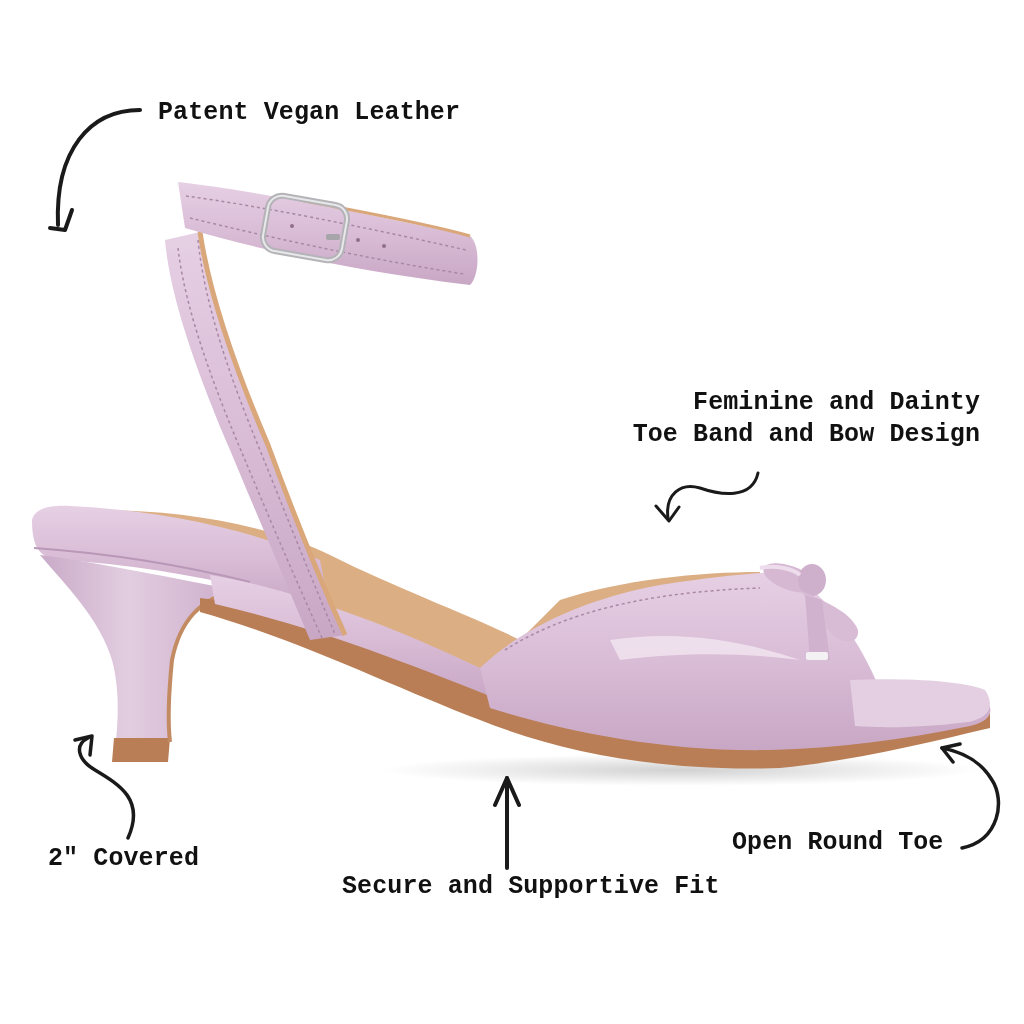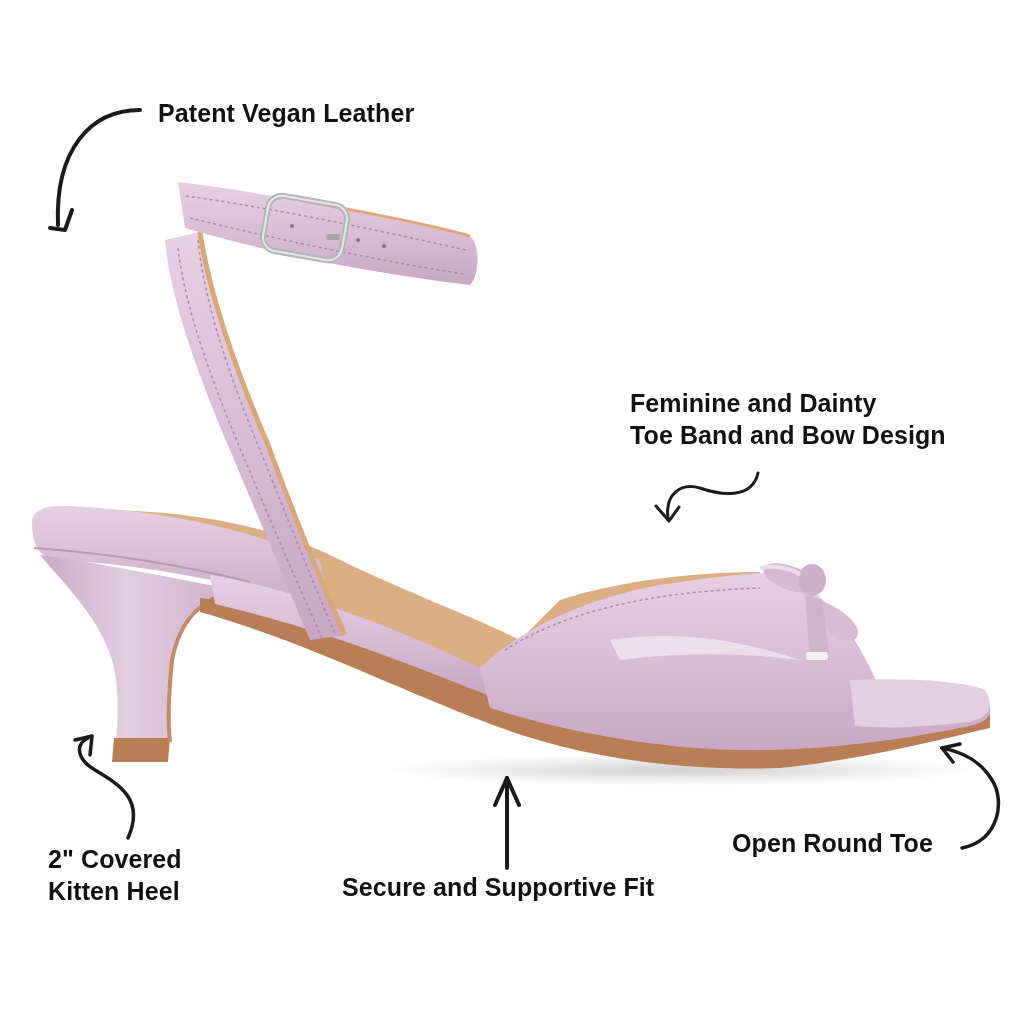--- a/index.html
+++ b/index.html
@@ -1,21 +1,21 @@
 <!DOCTYPE html>
 <html><head>
   <meta charset="utf-8">
   <style>
     html, body { margin: 0; padding: 0; background: #ffffff; }
     body { width: 1024px; height: 1024px; position: relative; overflow: hidden;
            font-family: "Liberation Sans", "DejaVu Sans", sans-serif; }
-    .stage { position: absolute; left: 0; top: 0; width: 1024px; height: 1024px; }
+    .stage { position: absolute; left: 0; top: 0; width: 1024px; height: 1024px; font-family: Liberation Mono, monospace; }
     .label { position: absolute; color: #111111; font-weight: 700; font-size: 25px;
              line-height: 32px; letter-spacing: 0.1px; white-space: nowrap; }
-    .label.center { text-align: left; }
+    .label.center { text-align: right; }
     .label span { display: block; }
     svg.art { position: absolute; left: 0; top: 0; }
   </style>
 </head>
 <body>
 
 <div class="stage">
 
   <svg class="art" width="1024" height="1024" viewBox="0 0 1024 1024">
     <defs>
@@ -118,21 +118,20 @@
     <span>Patent Vegan Leather</span>
   </div>
 
   <div class="label center" style="left:630px; top:387px; width:350px;">
     <span>Feminine and Dainty</span>
     <span>Toe Band and Bow Design</span>
   </div>
 
   <div class="label" style="left:48px; top:843px;">
     <span>2" Covered</span>
-    <span>Kitten Heel</span>
   </div>
 
   <div class="label" style="left:732px; top:827px;">
     <span>Open Round Toe</span>
   </div>
 
   <div class="label" style="left:342px; top:871px;">
     <span>Secure and Supportive Fit</span>
   </div>
 </div>

